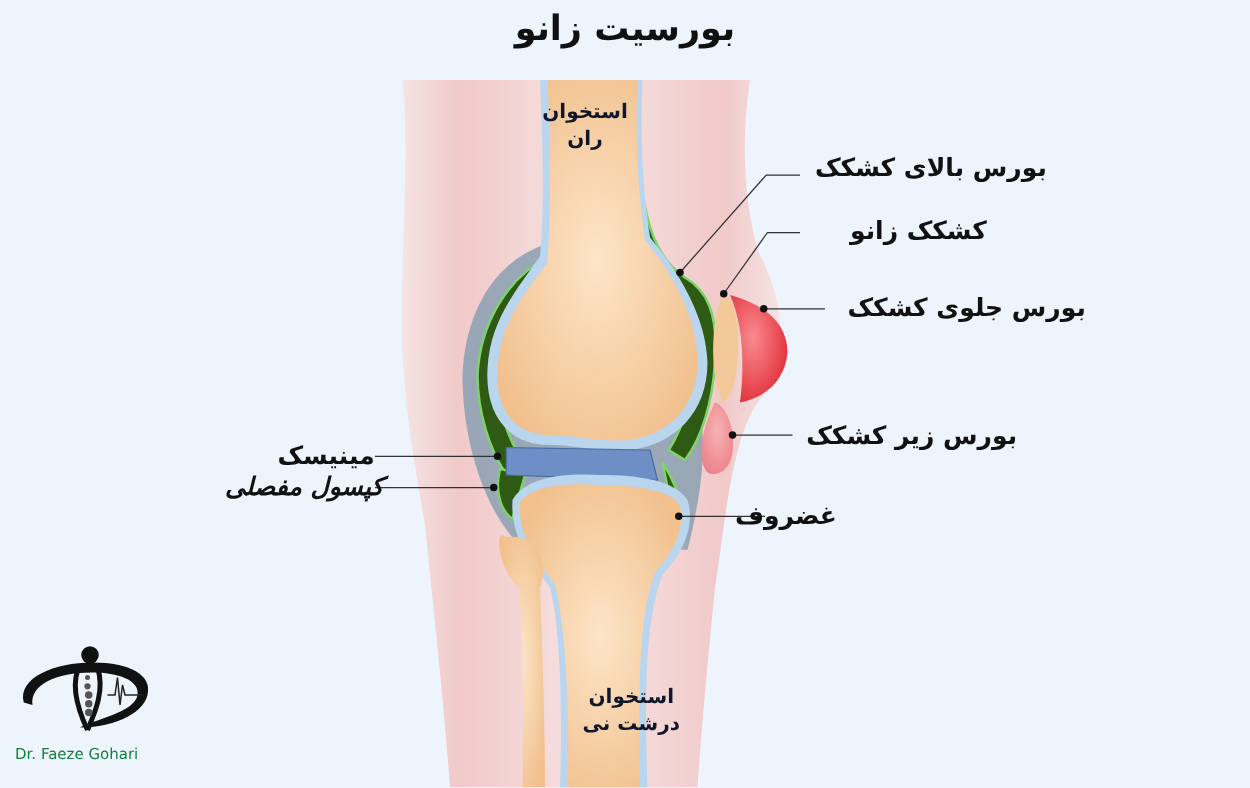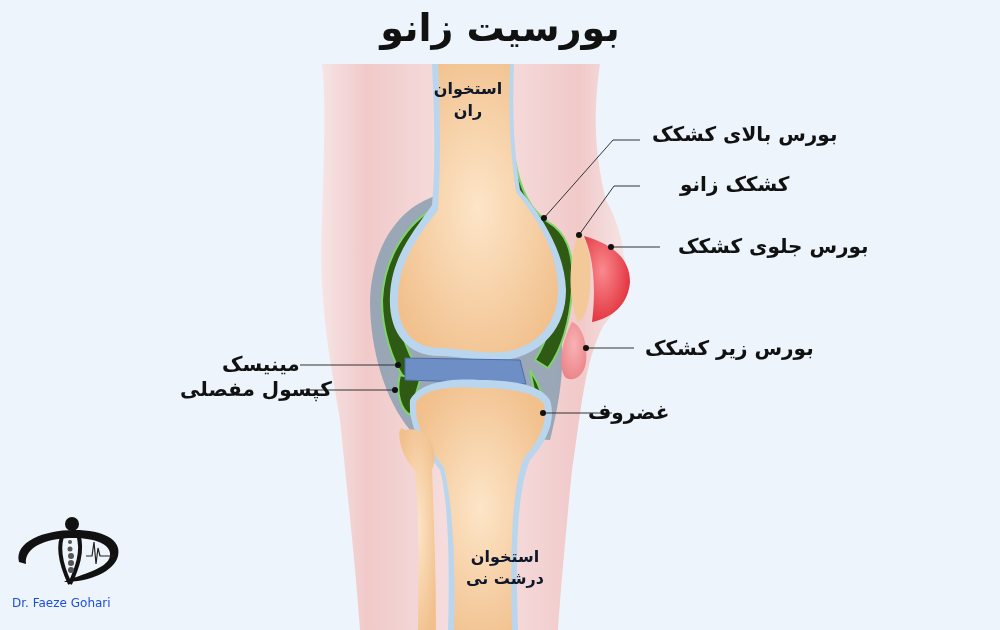--- a/index.html
+++ b/index.html
@@ -1,22 +1,22 @@
 <!DOCTYPE html>
 <html><head>
 <meta charset="utf-8">
 <style>
   html,body{margin:0;padding:0;}
   body{width:1000px;height:630px;overflow:hidden;background:#eef4fb;font-family:"DejaVu Sans",sans-serif;position:relative;}
-  .title{position:absolute;left:0;width:1000px;top:6px;text-align:center;font-size:38px;font-weight:bold;color:#111;direction:rtl;}
+  .title{position:absolute;left:0;width:1000px;top:6px;text-align:center;font-size:28px;font-weight:bold;color:#111;direction:rtl;}
   svg.art{position:absolute;left:0;top:0;}
   .lbl{position:absolute;font-weight:bold;font-size:20px;color:#111;direction:rtl;white-space:nowrap;}
   .bone-lbl{position:absolute;font-weight:bold;font-size:16px;color:#0f172a;direction:rtl;text-align:center;line-height:22px;}
   .logo{position:absolute;left:14px;top:512px;width:110px;}
-  .logo-text{position:absolute;left:12px;top:596px;font-size:12px;color:#1d4ed8;font-family:"DejaVu Sans",sans-serif;}
+  .logo-text{position:absolute;left:12px;top:596px;font-size:12px;color:#15803d;font-family:"DejaVu Sans",sans-serif;}
 </style>
 </head>
 <body>
 
 <div class="title">بورسیت زانو</div>
 
 <svg class="art" width="1000" height="630" viewBox="0 0 1000 630">
   <defs>
     <linearGradient id="skinG" x1="0" x2="1">
       <stop offset="0" stop-color="#f6e4e4"></stop>
@@ -112,21 +112,21 @@
   <div>استخوان</div>
   <div>درشت نی</div>
 </div>
 
 <div class="lbl" style="left:652px;top:122px;">بورس بالای کشکک</div>
 <div class="lbl" style="left:680px;top:172px;">کشکک زانو</div>
 <div class="lbl" style="left:678px;top:234px;">بورس جلوی کشکک</div>
 <div class="lbl" style="left:645px;top:336px;">بورس زیر کشکک</div>
 <div class="lbl" style="left:588px;top:400px;">غضروف</div>
 <div class="lbl" style="left:222px;top:352px;text-align:center;">مینیسک</div>
-<div class="lbl" style="left:180px;top:377px;">کپسول مفصلی</div>
+<div class="lbl" style="left:180px;top:377px;font-style:italic;">کپسول مفصلی</div>
 
 <svg class="logo" width="110" height="80" viewBox="0 0 110 80">
   <path d="M5 50 C0 30 30 18 60 18 C90 18 108 28 104 44 C100 60 75 70 50 70 C60 64 94 58 96 44 C98 32 80 26 60 26 C30 26 10 36 12 52 Z" fill="#111"></path>
   <circle cx="58" cy="12" r="7" fill="#111"></circle>
   <path d="M50 20 C42 35 48 55 56 72" stroke="#111" stroke-width="4" fill="none"></path>
   <path d="M64 22 C70 40 62 58 56 72" stroke="#111" stroke-width="4" fill="none"></path>
   <g fill="#555">
       <circle cx="56" cy="30" r="2"></circle>
       <circle cx="56" cy="37" r="2.5"></circle>
       <circle cx="57" cy="44" r="3"></circle>

